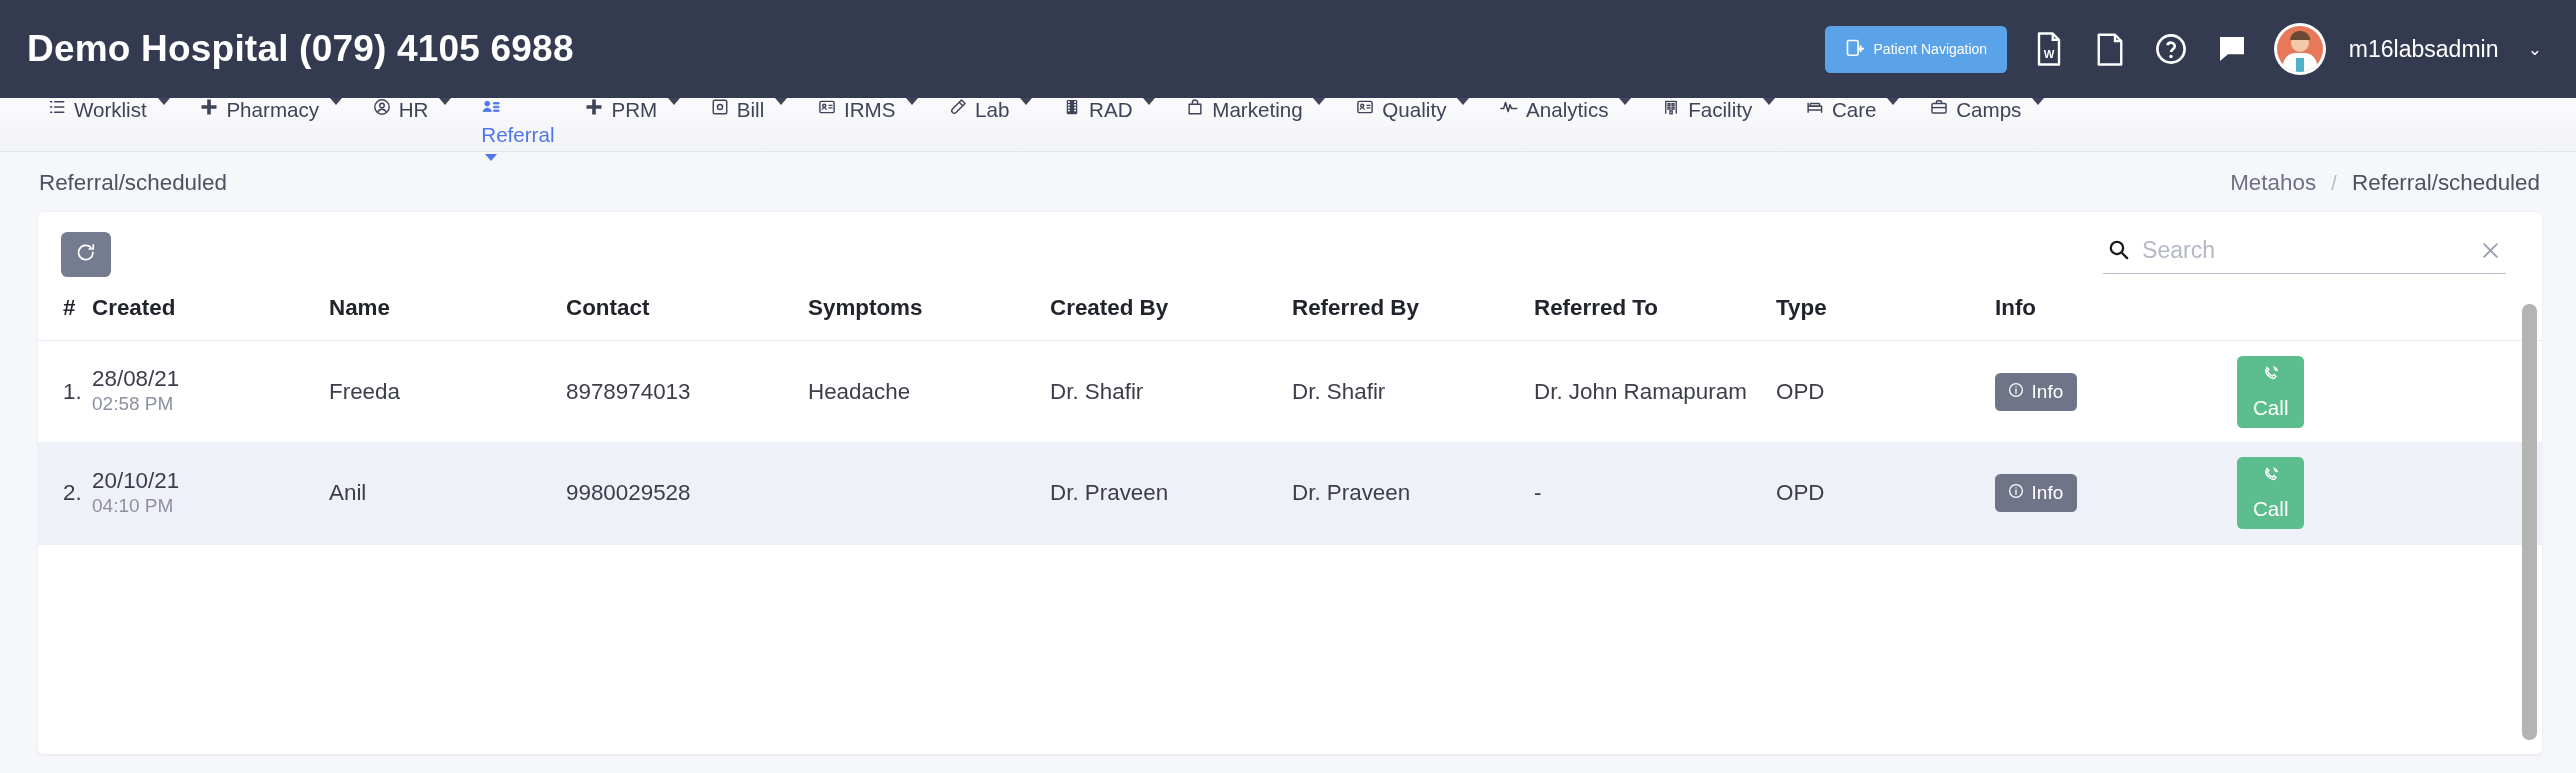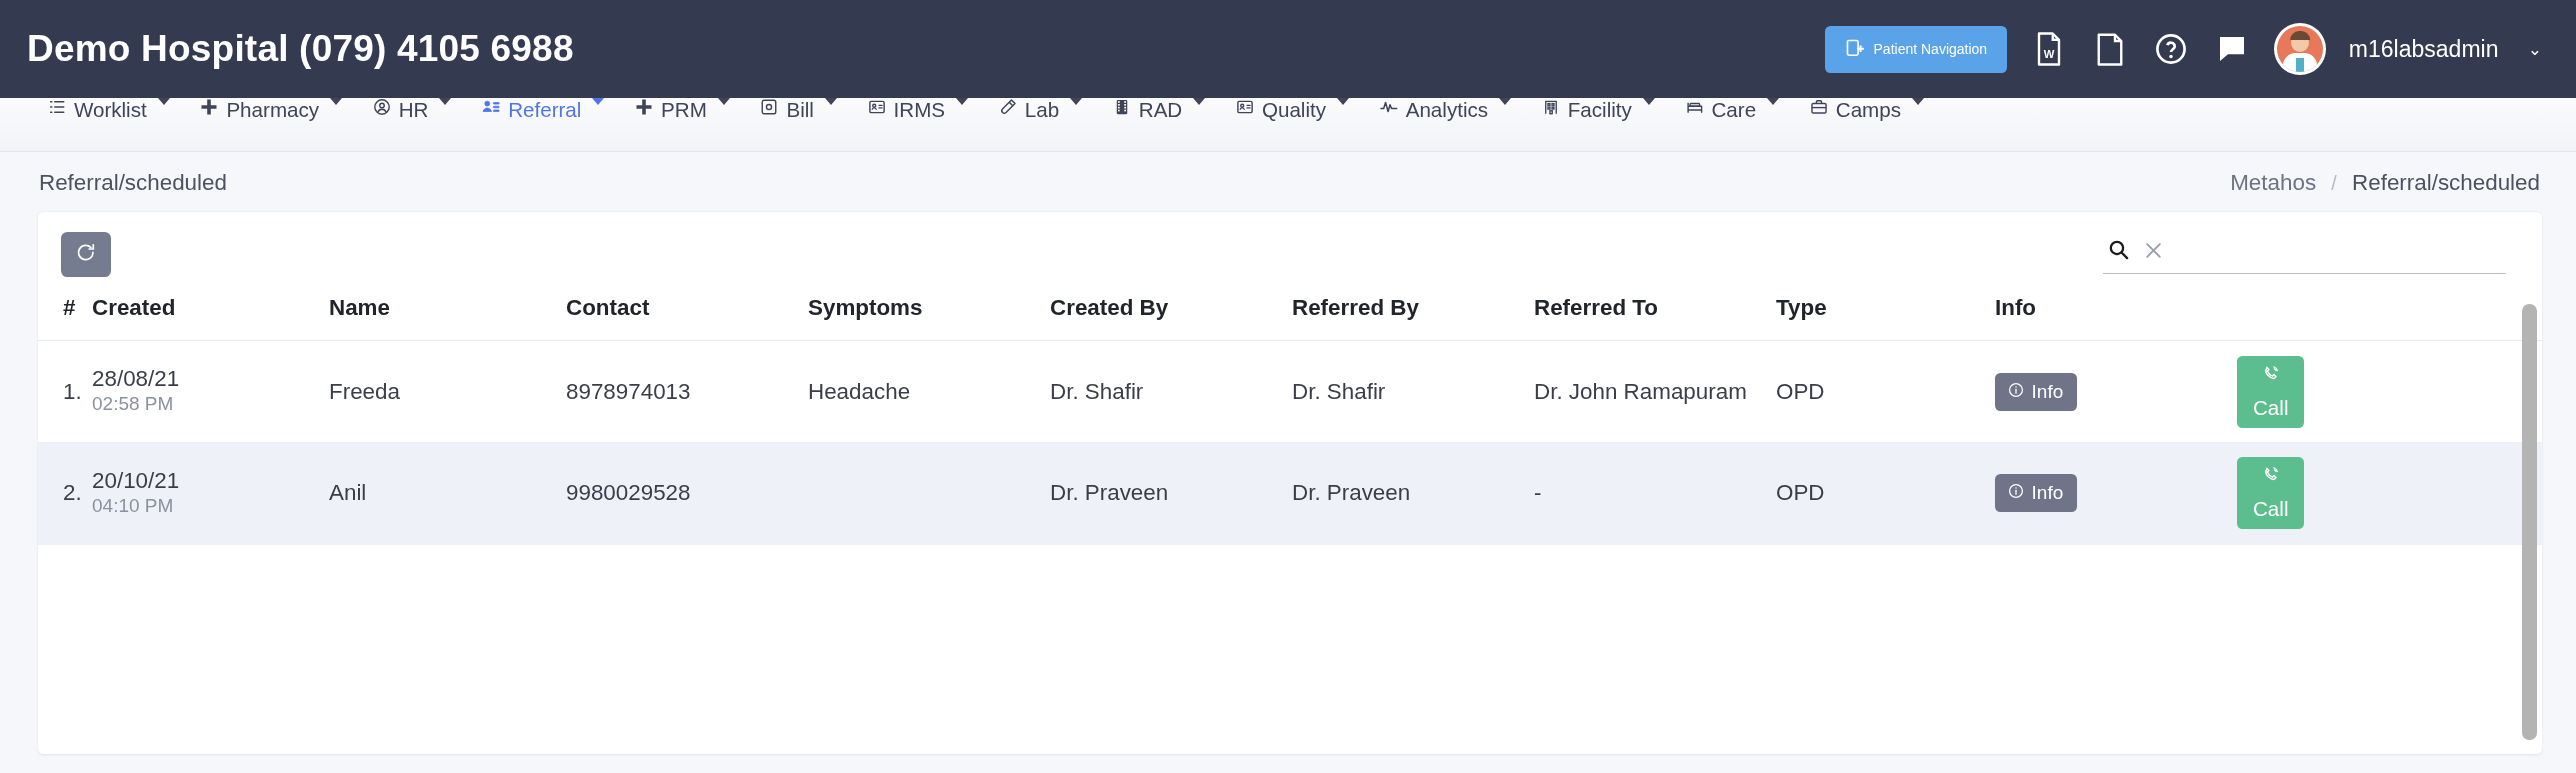--- a/index.html
+++ b/index.html
@@ -105,21 +105,21 @@
     display: flex;
     align-items: flex-start;
     gap: 7.2px;
     padding: 0 15px;
     height: 54px;
     font-size: 20.6px;
     color: #3f4458;
     cursor: pointer;
     white-space: nowrap;
   }
-  .nav-item.active { color: #4f76e8; }
+  .nav-item.active { color: #4f76e8; flex-direction: column; }
   .nav-item.active .nav-ico svg { stroke: #4f76e8; fill: #4f76e8; }
   .nav-ico { display: flex; align-items: center; justify-content: center; width: 19.7px; height: 19.7px; }
   .nav-caret {
     width: 0; height: 0;
     border-left: 6.3px solid transparent;
     border-right: 6.3px solid transparent;
     border-top: 7.2px solid #3f4458;
     margin-left: 3.6px;
   }
   .nav-item.active .nav-caret { border-top-color: #4f76e8; }
@@ -425,20 +425,30 @@
         <rect x="15" y="4.2" width="2.4" height="2.2" fill="#fff"></rect>
         <rect x="15" y="8" width="2.4" height="2.2" fill="#fff"></rect>
         <rect x="15" y="11.8" width="2.4" height="2.2" fill="#fff"></rect>
         <rect x="15" y="15.6" width="2.4" height="2.2" fill="#fff"></rect>
       </svg>
     </span>
     <span>RAD</span>
     <span class="nav-caret"></span>
   </div>
 
+  <div class="nav-item">
+    <span class="nav-ico">
+      <svg width="18" height="18" viewBox="0 0 24 24" fill="none" stroke="#3f4458" stroke-width="1.9">
+        <path d="M4.2 8.4h15.6V21H4.2z" stroke-linejoin="round"></path>
+        <path d="M8.4 8.4V6.2a3.6 3.6 0 0 1 7.2 0v2.2"></path>
+      </svg>
+    </span>
+    <span>Marketing</span>
+    <span class="nav-caret"></span>
+  </div>
 
   <div class="nav-item">
     <span class="nav-ico">
       <svg width="18" height="18" viewBox="0 0 24 24" fill="none" stroke="#3f4458" stroke-width="1.9">
         <rect x="2.5" y="4.5" width="19" height="15" rx="2"></rect>
         <circle cx="8.3" cy="10.4" r="2"></circle>
         <path d="M5.2 15.6c.5-1.5 1.7-2.3 3.1-2.3s2.6.8 3.1 2.3" stroke-width="1.6"></path>
         <path d="M14.6 9.8h4.2M14.6 13.2h4.2" stroke-linecap="round" stroke-width="1.6"></path>
       </svg>
     </span>
@@ -519,20 +529,21 @@
         </span>
       </button>
 
       <div class="search-wrap">
         <span>
           <svg width="23" height="23" viewBox="0 0 24 24" fill="none" stroke="#1a1a1a" stroke-width="2.4" stroke-linecap="round">
             <circle cx="10.4" cy="10.4" r="6.4"></circle>
             <path d="M15.4 15.4L21 21"></path>
           </svg>
         </span>
+        <input class="search-input" type="text" value="" placeholder="Search" style="">
         <span class="clear-x">
           <svg width="23" height="23" viewBox="0 0 24 24" fill="none" stroke="#9aa0ad" stroke-width="2" stroke-linecap="round">
             <path d="M5.4 5.4l13.2 13.2M18.6 5.4L5.4 18.6"></path>
           </svg>
         </span>
       </div>
     </div>
 
     <div class="table-scroll">
       <table>

